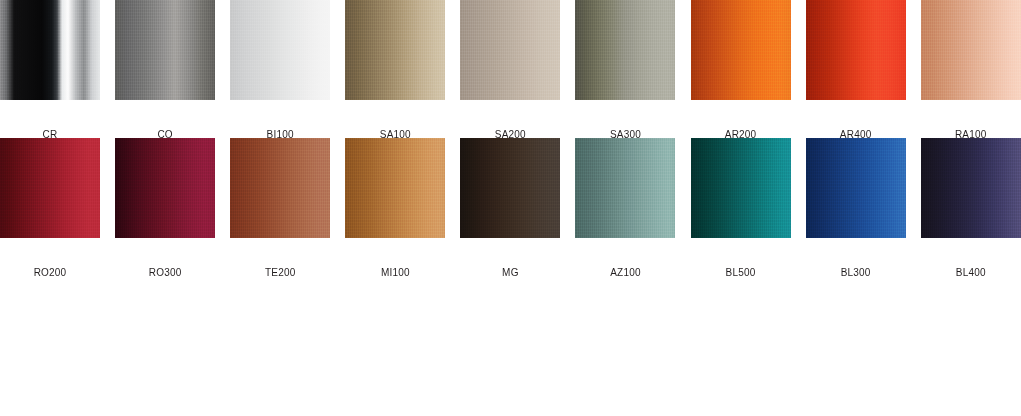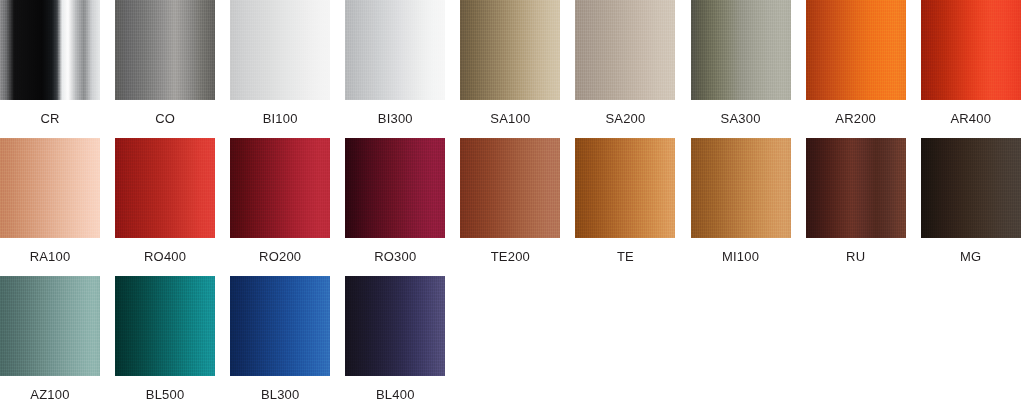--- a/index.html
+++ b/index.html
@@ -56,49 +56,45 @@
       repeating-linear-gradient(0deg,
         rgba(255,255,255,0.04) 0px,
         rgba(255,255,255,0.04) 1px,
         rgba(0,0,0,0.035) 1px,
         rgba(0,0,0,0.035) 3px);
     opacity: 0.75;
     mix-blend-mode: overlay;
   }
 
   .swatch-label {
-    font-size: 13px;
+    font-size: 10px;
     line-height: 13px;
     color: #231f20;
     letter-spacing: 0.2px;
     text-align: right;
-    margin-top: 12px;
+    margin-top: 28px;
     white-space: nowrap;
     user-select: none;
   }
 </style>
 </head>
 <body>
 
 <div id="swatch-grid">
     <div class="swatch-cell">
       <div class="swatch-chip" style="background: linear-gradient(90deg, rgb(142, 142, 144) 0%, rgb(111, 112, 114) 6%, rgb(16, 16, 17) 14%, rgb(7, 7, 8) 42%, rgb(20, 23, 26) 52%, rgb(60, 64, 68) 57%, rgb(233, 235, 236) 62%, rgb(253, 253, 253) 68%, rgb(185, 187, 189) 76%, rgb(141, 143, 145) 84%, rgb(207, 209, 211) 92%, rgb(230, 232, 233) 100%);"></div>
       <div class="swatch-label">CR</div>
     </div>
     <div class="swatch-cell">
       <div class="swatch-chip" style="background: linear-gradient(90deg, rgb(94, 94, 92) 0%, rgb(105, 105, 106) 12%, rgb(122, 122, 121) 30%, rgb(146, 145, 144) 48%, rgb(165, 163, 160) 60%, rgb(142, 141, 139) 74%, rgb(117, 116, 111) 88%, rgb(99, 98, 95) 100%);"></div>
       <div class="swatch-label">CO</div>
     </div>
     <div class="swatch-cell">
       <div class="swatch-chip" style="background: linear-gradient(90deg, rgb(201, 202, 203) 0%, rgb(210, 211, 212) 16%, rgb(220, 221, 221) 38%, rgb(230, 231, 231) 58%, rgb(238, 238, 238) 76%, rgb(243, 243, 243) 90%, rgb(245, 245, 245) 100%);"></div>
       <div class="swatch-label">BI100</div>
-    </div>
-    <div class="swatch-cell">
-      <div class="swatch-chip" style="background: linear-gradient(90deg, rgb(183, 185, 187) 0%, rgb(194, 196, 198) 16%, rgb(208, 210, 212) 36%, rgb(223, 224, 226) 56%, rgb(236, 237, 237) 74%, rgb(244, 245, 245) 88%, rgb(247, 247, 247) 100%);"></div>
-      <div class="swatch-label">BI300</div>
     </div>
     <div class="swatch-cell">
       <div class="swatch-chip" style="background: linear-gradient(90deg, rgb(109, 92, 66) 0%, rgb(122, 104, 73) 12%, rgb(141, 122, 89) 28%, rgb(160, 140, 105) 44%, rgb(179, 160, 125) 60%, rgb(196, 179, 148) 76%, rgb(207, 192, 164) 90%, rgb(212, 198, 172) 100%);"></div>
       <div class="swatch-label">SA100</div>
     </div>
     <div class="swatch-cell">
       <div class="swatch-chip" style="background: linear-gradient(90deg, rgb(163, 150, 138) 0%, rgb(170, 157, 144) 14%, rgb(179, 166, 152) 32%, rgb(189, 176, 162) 50%, rgb(198, 185, 171) 66%, rgb(206, 194, 180) 82%, rgb(211, 200, 186) 100%);"></div>
       <div class="swatch-label">SA200</div>
     </div>
     <div class="swatch-cell">
@@ -111,46 +107,34 @@
     </div>
     <div class="swatch-cell">
       <div class="swatch-chip" style="background: linear-gradient(90deg, rgb(156, 31, 10) 0%, rgb(170, 35, 12) 10%, rgb(185, 42, 14) 22%, rgb(203, 50, 20) 34%, rgb(221, 58, 26) 46%, rgb(235, 67, 34) 58%, rgb(242, 75, 42) 70%, rgb(242, 71, 42) 82%, rgb(238, 64, 38) 94%, rgb(234, 61, 36) 100%);"></div>
       <div class="swatch-label">AR400</div>
     </div>
     <div class="swatch-cell">
       <div class="swatch-chip" style="background: linear-gradient(90deg, rgb(200, 133, 96) 0%, rgb(205, 140, 104) 12%, rgb(214, 154, 120) 28%, rgb(223, 168, 138) 44%, rgb(232, 183, 156) 60%, rgb(240, 196, 173) 76%, rgb(246, 207, 187) 90%, rgb(249, 213, 194) 100%);"></div>
       <div class="swatch-label">RA100</div>
     </div>
     <div class="swatch-cell">
-      <div class="swatch-chip" style="background: linear-gradient(90deg, rgb(143, 21, 19) 0%, rgb(154, 26, 22) 12%, rgb(166, 32, 26) 28%, rgb(179, 38, 31) 44%, rgb(192, 45, 37) 58%, rgb(206, 53, 44) 72%, rgb(221, 60, 51) 86%, rgb(226, 64, 56) 100%);"></div>
-      <div class="swatch-label">RO400</div>
-    </div>
-    <div class="swatch-cell">
       <div class="swatch-chip" style="background: linear-gradient(90deg, rgb(78, 10, 16) 0%, rgb(90, 12, 18) 10%, rgb(108, 16, 24) 22%, rgb(127, 21, 32) 36%, rgb(146, 26, 39) 50%, rgb(166, 32, 47) 64%, rgb(180, 38, 54) 78%, rgb(189, 43, 59) 90%, rgb(189, 43, 59) 100%);"></div>
       <div class="swatch-label">RO200</div>
     </div>
     <div class="swatch-cell">
       <div class="swatch-chip" style="background: linear-gradient(90deg, rgb(45, 6, 16) 0%, rgb(58, 8, 20) 10%, rgb(76, 11, 26) 22%, rgb(93, 15, 32) 36%, rgb(110, 19, 38) 50%, rgb(125, 23, 48) 64%, rgb(138, 26, 56) 78%, rgb(146, 28, 61) 90%, rgb(142, 27, 59) 100%);"></div>
       <div class="swatch-label">RO300</div>
     </div>
     <div class="swatch-cell">
       <div class="swatch-chip" style="background: linear-gradient(90deg, rgb(122, 51, 30) 0%, rgb(131, 58, 34) 12%, rgb(142, 68, 41) 28%, rgb(154, 81, 52) 44%, rgb(165, 95, 64) 60%, rgb(174, 107, 76) 76%, rgb(180, 115, 86) 90%, rgb(181, 118, 88) 100%);"></div>
       <div class="swatch-label">TE200</div>
     </div>
     <div class="swatch-cell">
-      <div class="swatch-chip" style="background: linear-gradient(90deg, rgb(138, 74, 20) 0%, rgb(149, 81, 26) 12%, rgb(162, 92, 34) 26%, rgb(176, 105, 44) 40%, rgb(189, 118, 55) 54%, rgb(201, 132, 66) 68%, rgb(212, 145, 79) 82%, rgb(220, 156, 92) 94%, rgb(222, 159, 96) 100%);"></div>
-      <div class="swatch-label">TE</div>
-    </div>
-    <div class="swatch-cell">
       <div class="swatch-chip" style="background: linear-gradient(90deg, rgb(141, 85, 32) 0%, rgb(152, 93, 38) 12%, rgb(164, 104, 46) 26%, rgb(178, 117, 58) 40%, rgb(191, 130, 69) 54%, rgb(202, 142, 81) 68%, rgb(211, 152, 92) 82%, rgb(215, 158, 100) 94%, rgb(212, 155, 97) 100%);"></div>
       <div class="swatch-label">MI100</div>
-    </div>
-    <div class="swatch-cell">
-      <div class="swatch-chip" style="background: linear-gradient(90deg, rgb(51, 21, 18) 0%, rgb(61, 25, 21) 10%, rgb(77, 32, 25) 22%, rgb(93, 42, 32) 34%, rgb(107, 51, 39) 46%, rgb(95, 47, 38) 58%, rgb(82, 41, 31) 70%, rgb(91, 49, 39) 82%, rgb(106, 58, 45) 92%, rgb(115, 64, 47) 100%);"></div>
-      <div class="swatch-label">RU</div>
     </div>
     <div class="swatch-cell">
       <div class="swatch-chip" style="background: linear-gradient(90deg, rgb(27, 20, 16) 0%, rgb(33, 24, 18) 10%, rgb(42, 29, 22) 22%, rgb(51, 36, 27) 36%, rgb(59, 44, 33) 50%, rgb(66, 51, 40) 64%, rgb(71, 58, 48) 78%, rgb(74, 62, 53) 90%, rgb(75, 64, 56) 100%);"></div>
       <div class="swatch-label">MG</div>
     </div>
     <div class="swatch-cell">
       <div class="swatch-chip" style="background: linear-gradient(90deg, rgb(76, 107, 103) 0%, rgb(83, 114, 110) 12%, rgb(93, 125, 121) 26%, rgb(106, 139, 134) 40%, rgb(118, 152, 148) 54%, rgb(130, 165, 160) 68%, rgb(140, 176, 171) 82%, rgb(147, 184, 178) 94%, rgb(143, 180, 174) 100%);"></div>
       <div class="swatch-label">AZ100</div>
     </div>
     <div class="swatch-cell">

